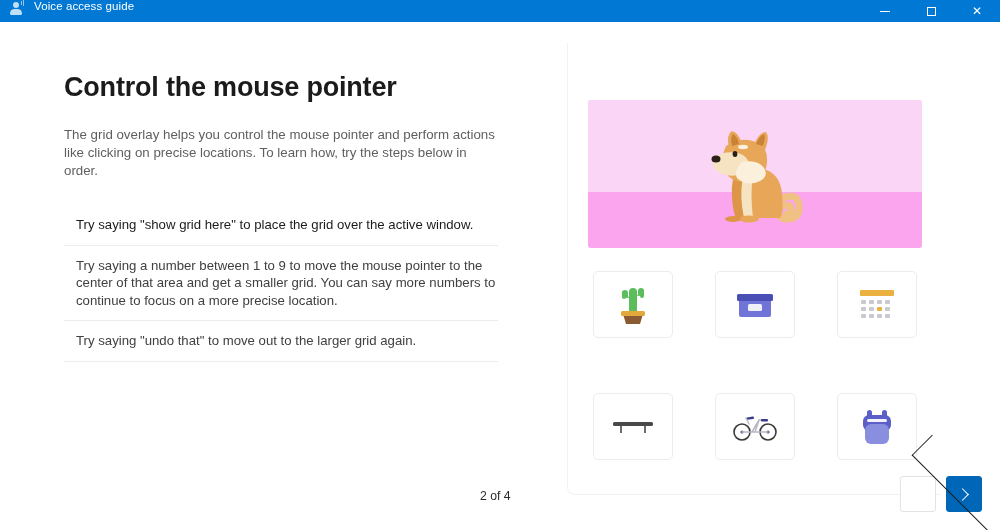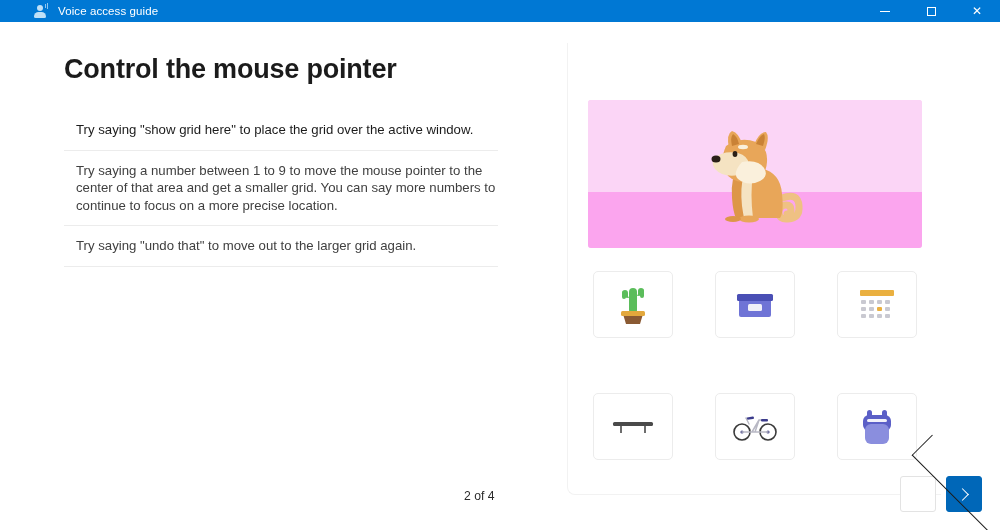--- a/index.html
+++ b/index.html
@@ -7,23 +7,22 @@
     width: 1000px; height: 530px;
     font-family: "Liberation Sans", sans-serif;
     background: #ffffff;
     overflow: hidden;
   }
 
   
   .titlebar {
     height: 22px; width: 100%;
     background: #0078d4;
-    display: flex; align-items: center;
+    display: flex; align-items: flex-start;
     position: relative;
-    padding-left: 24px;
   }
   .tb-icon {
     width: 16px; height: 16px;
     margin-left: 10px; margin-right: 8px;
     position: relative; flex: none;
   }
   .tb-icon .head {
     position: absolute; left: 3px; top: 2px;
     width: 6px; height: 6px; border-radius: 50%;
     background: #bfe0f7;
@@ -63,21 +62,21 @@
   }
 
   
   .left {
     position: absolute; left: 0; top: 0;
     width: 567px; height: 100%;
     padding: 28px 64px 0 64px;
   }
   h1.page-title {
     font-size: 27px; font-weight: 600; color: #1b1b1b;
-    letter-spacing: -.2px; margin-top: 4px;
+    letter-spacing: -.2px; margin-top: 22px;
   }
   p.page-desc {
     margin-top: 23px;
     font-size: 13.3px; line-height: 18px; color: #5f5f5f;
     max-width: 435px;
   }
   .steps { margin-top: 25px; width: 434px; }
   .step {
     padding: 11px 0 11px 12px;
     font-size: 13.2px; line-height: 17.5px;
@@ -129,21 +128,21 @@
     border-radius: 5px;
     display: flex; align-items: center; justify-content: center;
   }
 
   
   .footer {
     position: absolute; left: 0; bottom: 0;
     width: 1000px; height: 58px;
   }
   .pager {
-    position: absolute; left: 464px; top: 17px;
+    position: absolute; left: 480px; top: 17px;
     font-size: 12.2px; color: #2b2b2b;
   }
   .navbtns {
     position: absolute; right: 18px; top: 4px;
     display: flex; gap: 10px;
   }
   .navbtn {
     width: 36px; height: 36px;
     border-radius: 3px;
     display: flex; align-items: center; justify-content: center;
@@ -183,20 +182,21 @@
     <div class="tb-btn close">
       <span class="glyph-close">✕</span>
     </div>
   </div>
 </div>
 
 <div class="page">
 
   <div class="left">
     <h1 class="page-title">Control the mouse pointer</h1>
+    <p class="page-desc">The grid overlay helps you control the mouse pointer and perform actions like clicking on precise locations. To learn how, try the steps below in order.</p>
 
     <div class="steps">
       <div class="step active">Try saying "show grid here" to place the grid over the active window.</div>
       <div class="step">Try saying a number between 1 to 9 to move the mouse pointer to the center of that area and get a smaller grid. You can say more numbers to continue to focus on a more precise location.</div>
       <div class="step">Try saying "undo that" to move out to the larger grid again.</div>
     </div>
   </div>
 
   <div class="card">
 

